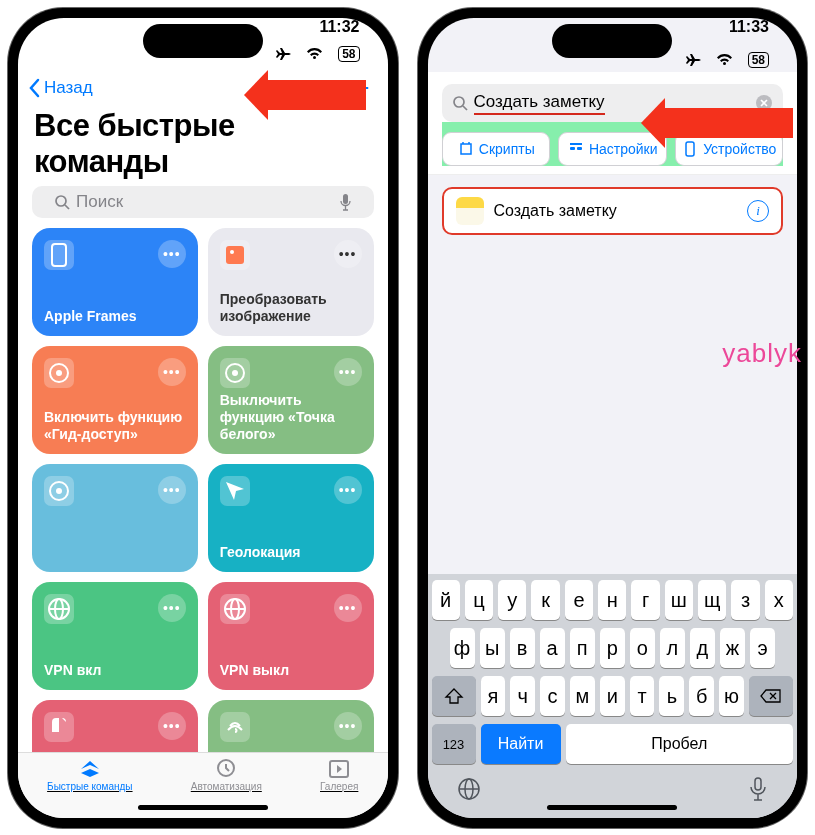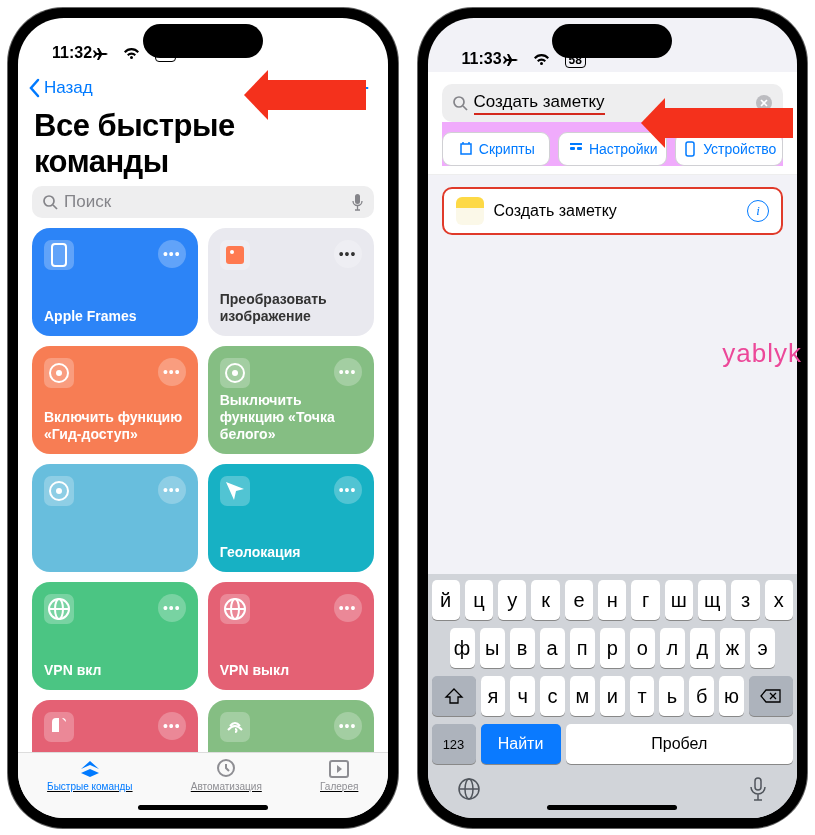--- a/index.html
+++ b/index.html
@@ -10,34 +10,34 @@
   }
   .screen {
     width: 100%; height: 100%; background: #fff; border-radius: 46px; overflow: hidden; position: relative;
     display: flex; flex-direction: column;
   }
   .notch {
     position: absolute; top: 16px; left: 50%; transform: translateX(-50%);
     width: 120px; height: 34px; background: #000; border-radius: 20px; z-index: 50;
   }
   .statusbar {
-    height: 54px; display: flex; align-items: flex-end; padding: 0 28px 4px 34px;
-    font-size: 16px; font-weight: 600;
+    height: 54px; display: flex; justify-content: space-between; align-items: flex-end; padding: 0 28px 4px 34px;
+    font-size: 16px; font-weight: 600; flex-direction: column;
   }
   .status-icons { display: flex; align-items: center; gap: 15px; }
   .status-icons svg { display: block; }
   .nav {
     display: flex; justify-content: space-between; align-items: center; padding: 6px 14px 2px 10px;
   }
   .back-btn { color: #007aff; font-size: 17px; display: flex; align-items: center; gap: 4px; }
   .plus-btn { color: #007aff; font-size: 28px; font-weight: 300; padding-right: 4px; }
   .title { font-size: 31px; font-weight: 800; padding: 2px 16px 6px; letter-spacing: -0.5px; }
   .search {
     margin: 0 14px 10px; background: #eeeeef; border-radius: 10px; height: 36px;
-    display: flex; align-items: center; padding: 0 10px; gap: 6px; color: #848489;
+    display: flex; align-items: center; padding: 0 22px; gap: 6px; color: #848489;
   }
   .search input {
     flex: 1; border: none; background: transparent; font-size: 17px; outline: none; color: #000;
   }
   .search input::placeholder { color: #848489; }
   .grid {
     display: grid; grid-template-columns: 1fr 1fr; gap: 10px; padding: 0 14px 8px; overflow: hidden;
   }
   .card {
     border-radius: 18px; padding: 12px; height: 108px; color: #fff; position: relative;
@@ -68,21 +68,21 @@
     content: ''; position: absolute; left: -22px; top: -10px;
     border-top: 25px solid transparent; border-bottom: 25px solid transparent; border-right: 24px solid #f4311c;
   }
   
   .screen2 { background: #f2f2f7; }
   .search-wrap { padding: 12px 14px 8px; background: #fff; border-bottom: 1px solid #eee; }
   .search2 {
     background: #eeeeef; border-radius: 10px; height: 38px; display: flex; align-items: center; padding: 0 10px; gap: 6px;
   }
   .underline { border-bottom: 2px solid #d4281c; padding-bottom: 1px; }
-  .chips { display: flex; gap: 8px; padding: 10px 14px; background: #f0abfc; }
+  .chips { display: flex; gap: 8px; padding: 10px 14px; background: #86efac; }
   .chip {
     flex: 1; border: 1px solid #d0d0d4; border-radius: 9px; height: 34px; display: flex;
     align-items: center; justify-content: center; gap: 4px; font-size: 14px; color: #007aff;
     background: #fff;
   }
   .result {
     margin: 12px 14px; background: #fff; border-radius: 10px; border: 2px solid #e03a2a;
     height: 48px; display: flex; align-items: center; padding: 0 12px; gap: 10px;
   }
   .result .note-icon {

